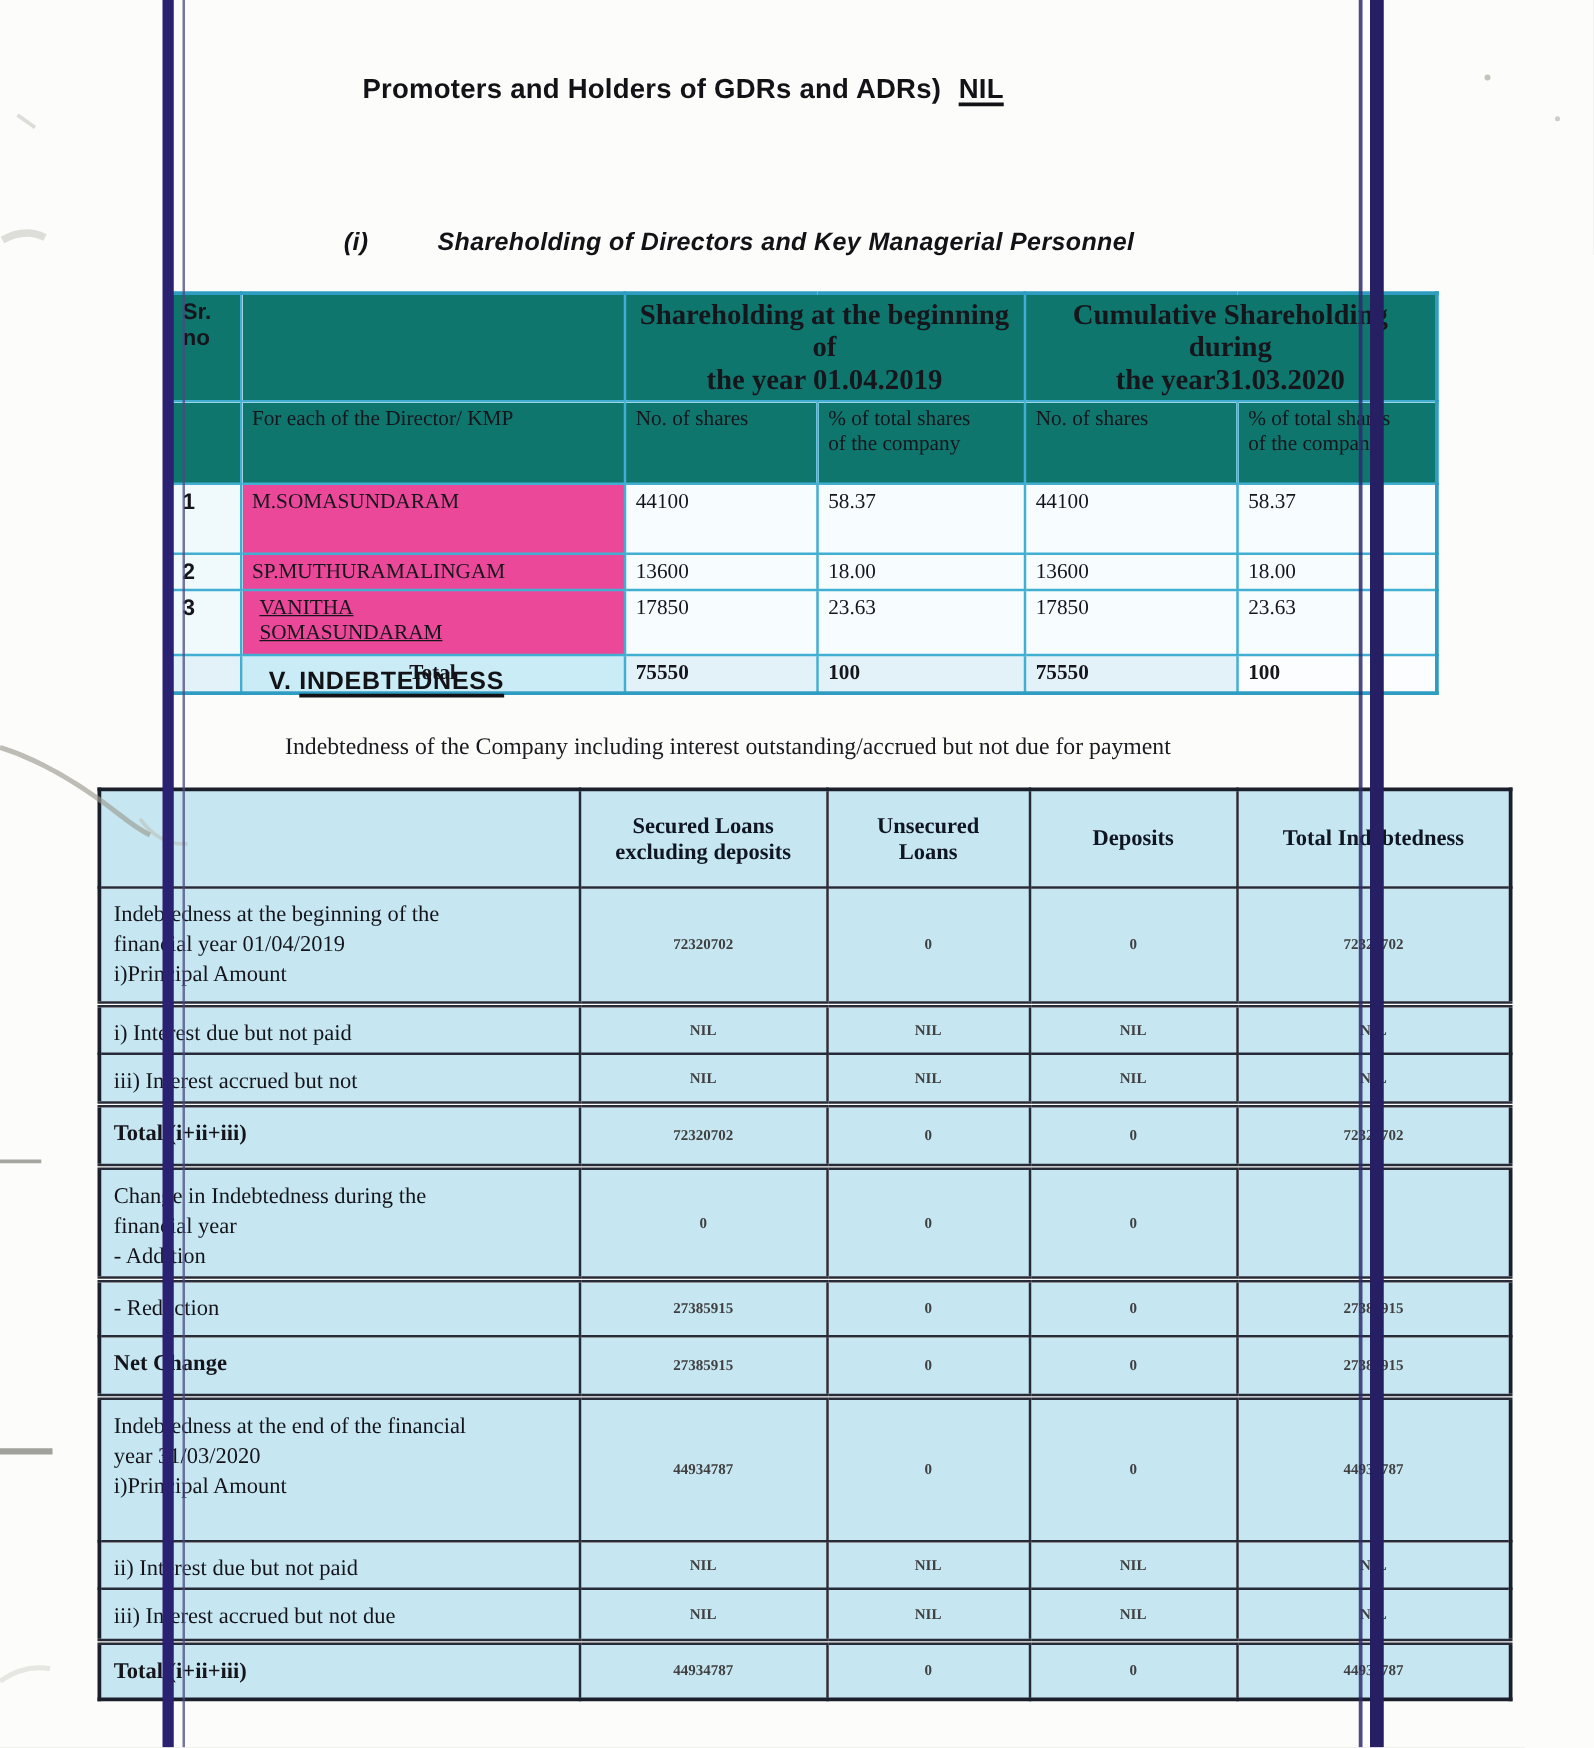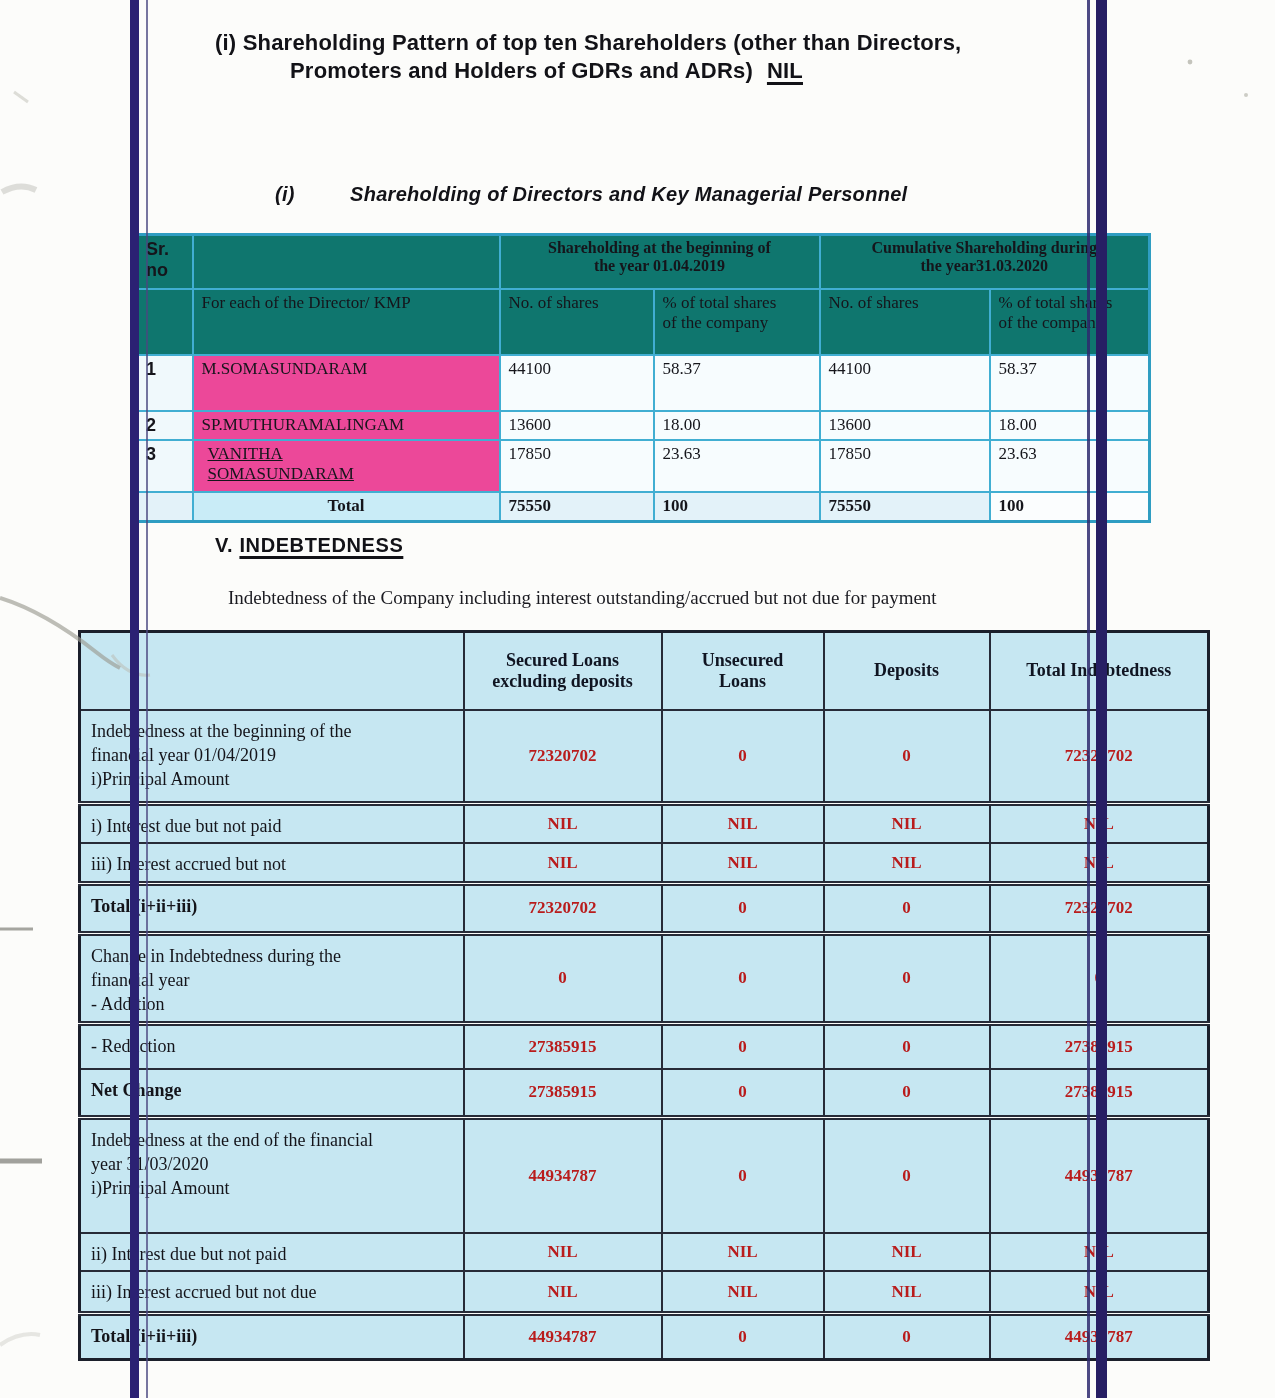--- a/index.html
+++ b/index.html
@@ -26,52 +26,51 @@
     font-size:20px;color:#121217;letter-spacing:.6px;white-space:nowrap;
   }
   .h-sec .uword{text-decoration:underline;text-decoration-thickness:2.5px;text-underline-offset:4px;}
   .note{font-size:19px;color:#1a1a20;white-space:nowrap;}
 
   
   table{border-collapse:collapse;table-layout:fixed;}
   .t1{width:1013px;border:3px solid #2f9dc2;}
   .t1 td{border:2px solid #41aed2;padding:3px 8px;vertical-align:top;font-size:17px;overflow:hidden;}
   .t1 .hd td{background:#0f766e;}
-  .t1 .grp{font-weight:bold;text-align:center;font-size:16px;}
+  .t1 .grp{font-weight:bold;text-align:center;font-size:23px;}
   .t1 .srh{font-family:"Liberation Sans",sans-serif;font-weight:bold;font-size:18px;line-height:1.15;}
   .t1 .srn{font-family:"Liberation Sans",sans-serif;font-weight:bold;font-size:18px;background:#f0f9fc;}
   .t1 .namec{background:#ec4899;}
   .t1 .numc{background:#f7fcfe;}
   .t1 .tot td{background:#e3f2f9;font-weight:bold;}
   .t1 .tot .namec{background:#c9ecf7;text-align:center;}
   .t1 .tot .pct2c{background:#fbfdfe;}
 
   
   .t2{width:1129px;border:3px solid #1b1f2b;}
   .t2 td{border:2px solid #272b38;background:#c6e7f2;padding:4px 10px;font-size:18px;overflow:hidden;}
   .t2 .hd td{font-weight:bold;text-align:center;vertical-align:middle;font-size:18px;color:#101522;}
   .t2 .lbl{vertical-align:top;padding-top:8px;line-height:1.35;color:#14141a;}
-  .t2 .val{text-align:center;vertical-align:middle;font-weight:bold;font-size:17px;color:#b91c1c;}
+  .t2 .val{text-align:center;vertical-align:middle;font-weight:bold;font-size:12px;color:#404040;}
   .t2 .blb .lbl{font-weight:bold;}
   .t2 .dbl td{border-top:5px double #272b38;}
 
   
   .vline{position:absolute;top:0;height:1398px;z-index:6;}
   .vl-a{left:130px;width:9px;background:#2b2173;}
   .vl-b{left:146px;width:2px;background:#4b4880;opacity:.75;}
   .vl-c{left:1087px;width:3px;background:#2e2a6e;opacity:.85;}
   .vl-d{left:1096px;width:11px;background:#271f64;}
   #artifacts{position:absolute;left:0;top:0;z-index:5;pointer-events:none;}
 </style>
 </head>
 <body>
 
 <div id="page">
 
-  <div class="abs h-main" style="left:215px;top:30px;">(i) Shareholding Pattern of top ten Shareholders (other than Directors,</div>
   <div class="abs h-main" style="left:290px;top:58px;">
     <span>Promoters and Holders of GDRs and ADRs)</span><span class="h-nil">NIL</span>
   </div>
 
   <div class="abs h-sub" style="left:275px;top:183px;">(i)</div>
   <div class="abs h-sub" style="left:350px;top:183px;">Shareholding of Directors and Key Managerial Personnel</div>
 
   <table class="t1 abs" style="left:135px;top:233px;">
     <colgroup>
         <col style="width:56px">

